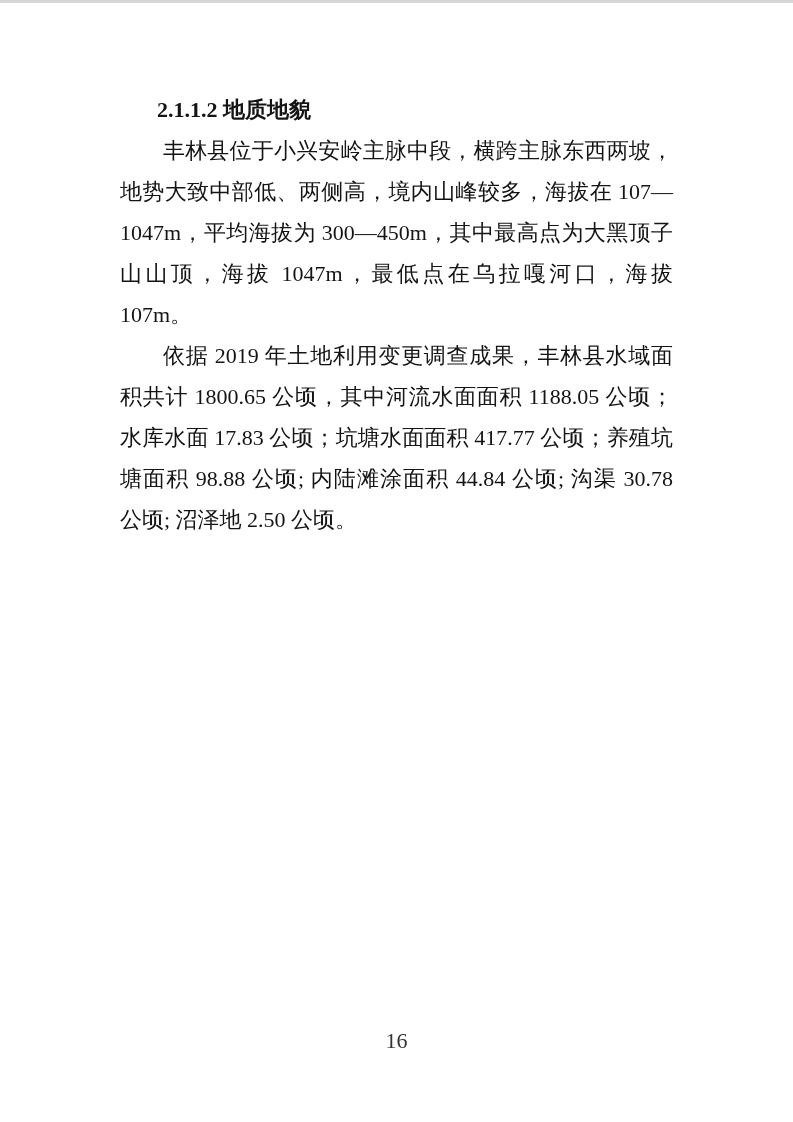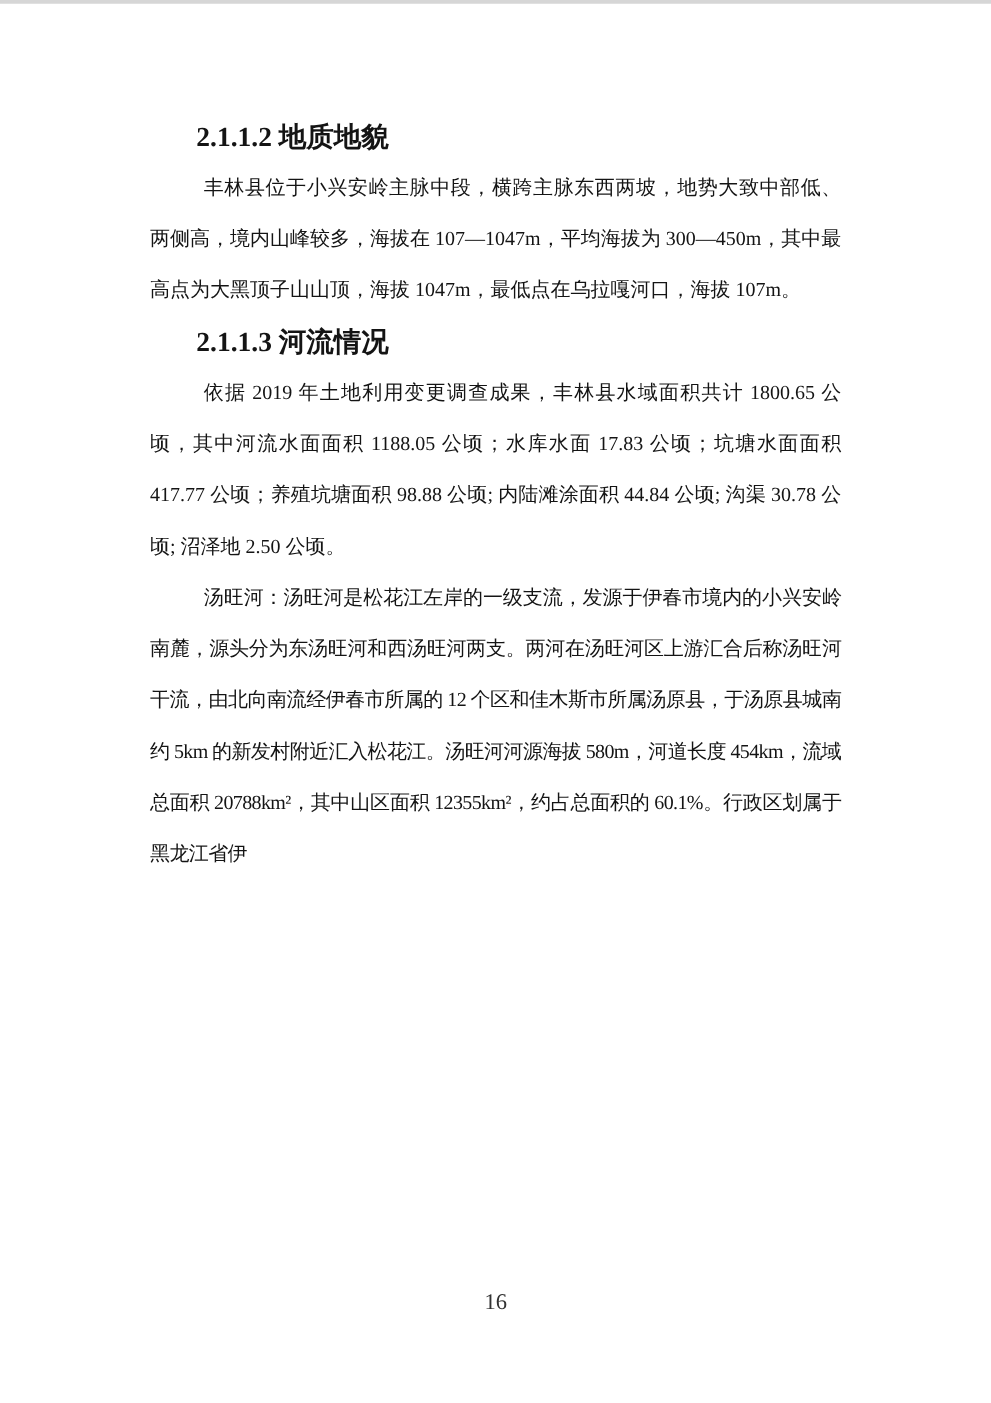--- a/index.html
+++ b/index.html
@@ -34,53 +34,51 @@
     margin: 0;
     padding-left: 37px;
     font-size: 22px;
     line-height: 41px;
     font-weight: 700;
     text-align: left;
     white-space: nowrap;
   }
   .body-paragraph {
     margin: 0;
-    font-size: 16px;
+    font-size: 22px;
     line-height: 41px;
     text-align: justify;
     text-indent: 43px;
     word-break: normal;
   }
   .body-paragraph.tight {
     letter-spacing: -0.5px;
   }
   .page-number {
     position: absolute;
     top: 1030px;
     left: 0;
     width: 793px;
     text-align: center;
-    font-size: 18px;
+    font-size: 22px;
     line-height: 22px;
     color: #333333;
   }
 </style>
 </head>
 <body>
 
 <div class="page">
   <div class="top-edge"></div>
 
   <div class="content">
     <h3 class="section-heading">2.1.1.2 地质地貌</h3>
 
     <p class="body-paragraph">丰林县位于小兴安岭主脉中段，横跨主脉东西两坡，地势大致中部低、两侧高，境内山峰较多，海拔在 107—1047m，平均海拔为 300—450m，其中最高点为大黑顶子山山顶，海拔 1047m，最低点在乌拉嘎河口，海拔 107m。</p>
 
 
-    <h3 class="section-heading">2.1.1.3 河流情况</h3>
 
     <p class="body-paragraph">依据 2019 年土地利用变更调查成果，丰林县水域面积共计 1800.65 公顷，其中河流水面面积 1188.05 公顷；水库水面 17.83 公顷；坑塘水面面积 417.77 公顷；养殖坑塘面积 98.88 公顷; 内陆滩涂面积 44.84 公顷; 沟渠 30.78 公顷; 沼泽地 2.50 公顷。</p>
 
-    <p class="body-paragraph tight">汤旺河：汤旺河是松花江左岸的一级支流，发源于伊春市境内的小兴安岭南麓，源头分为东汤旺河和西汤旺河两支。两河在汤旺河区上游汇合后称汤旺河干流，由北向南流经伊春市所属的 12 个区和佳木斯市所属汤原县，于汤原县城南约 5km 的新发村附近汇入松花江。汤旺河河源海拔 580m，河道长度 454km，流域总面积 20788km²，其中山区面积 12355km²，约占总面积的 60.1%。行政区划属于黑龙江省伊</p>
   </div>
 
   <div class="page-number">16</div>
 </div>
 
 </body></html>

